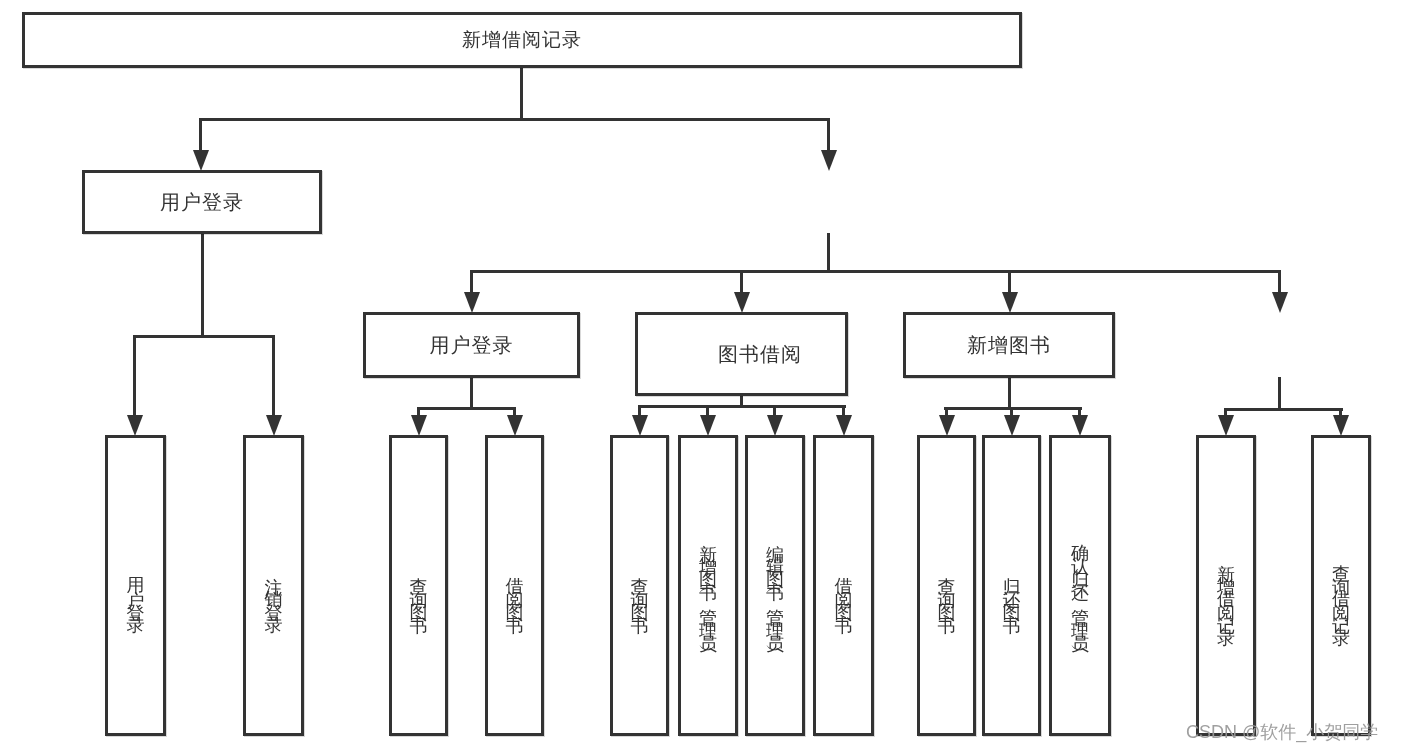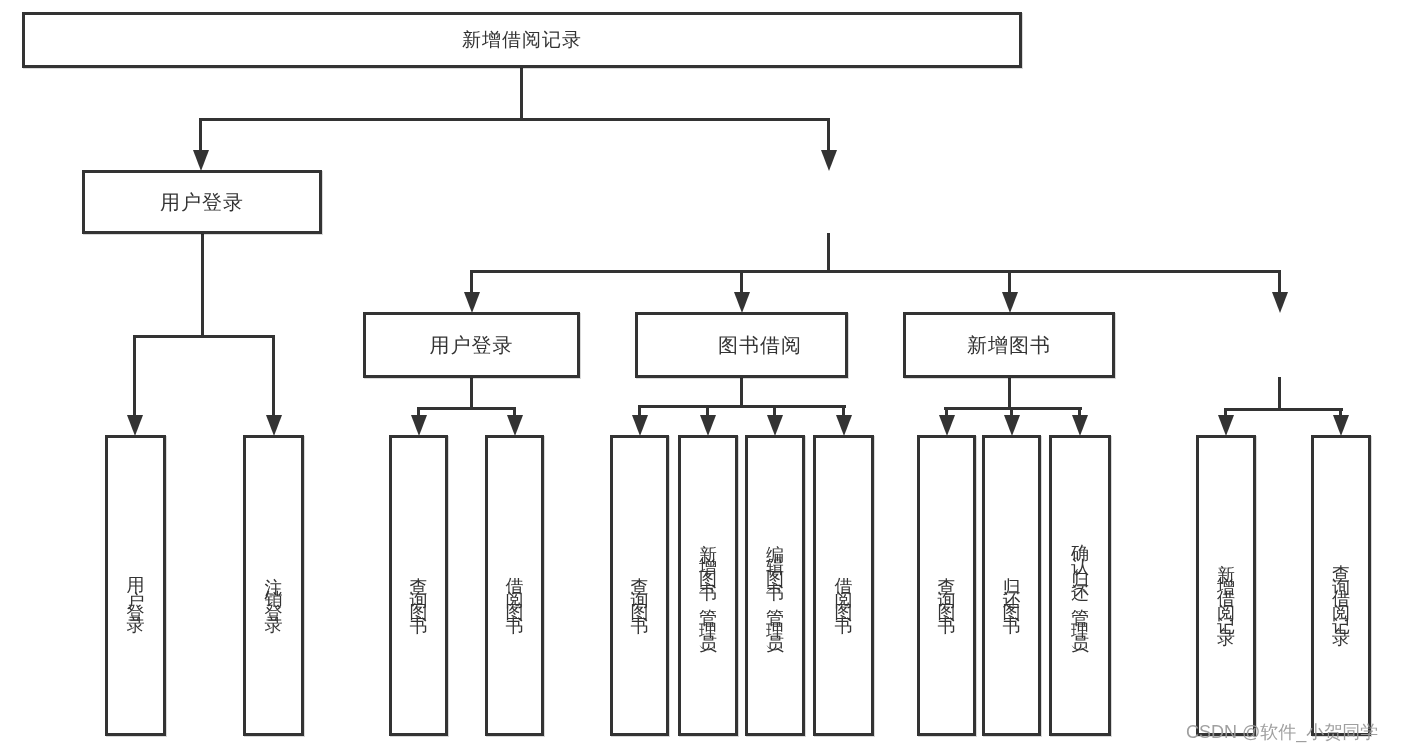--- a/index.html
+++ b/index.html
@@ -111,21 +111,21 @@
       <div class="arrow" style="left: 1072px; top: 415px;"></div>
       <div class="arrow" style="left: 1218px; top: 415px;"></div>
       <div class="arrow" style="left: 1333px; top: 415px;"></div>
     </div>
 
   <div class="node h top" style="left:22px; top:12px; width:1000px; height:56px;">新增借阅记录</div>
 
   <div class="node h" style="left:82px; top:170px; width:240px; height:64px;">用户登录</div>
 
   <div class="node h" style="left:363px; top:312px; width:217px; height:66px;">用户登录</div>
-  <div class="node h" style="left:635px; top:312px; width:213px; height:66px;padding-left:37px;">图书借阅</div>
+  <div class="node h" style="left:635px; top:312px; width:213px; height:84px;padding-left:37px;">图书借阅</div>
   <div class="node h" style="left:903px; top:312px; width:212px; height:66px;">新增图书</div>
 
   <div class="node v" style="left:105px; top:435px; width:61px; height:301px;">用户登录</div>
   <div class="node v" style="left:243px; top:435px; width:61px; height:301px;">注销登录</div>
 
   <div class="node v" style="left:389px; top:435px; width:59px; height:301px;">查询图书</div>
   <div class="node v" style="left:485px; top:435px; width:59px; height:301px;">借阅图书</div>
 
   <div class="node v" style="left:610px; top:435px; width:59px; height:301px;">查询图书</div>
   <div class="node v" style="left:678px; top:435px; width:60px; height:301px;">新增图书（管理员）</div>

